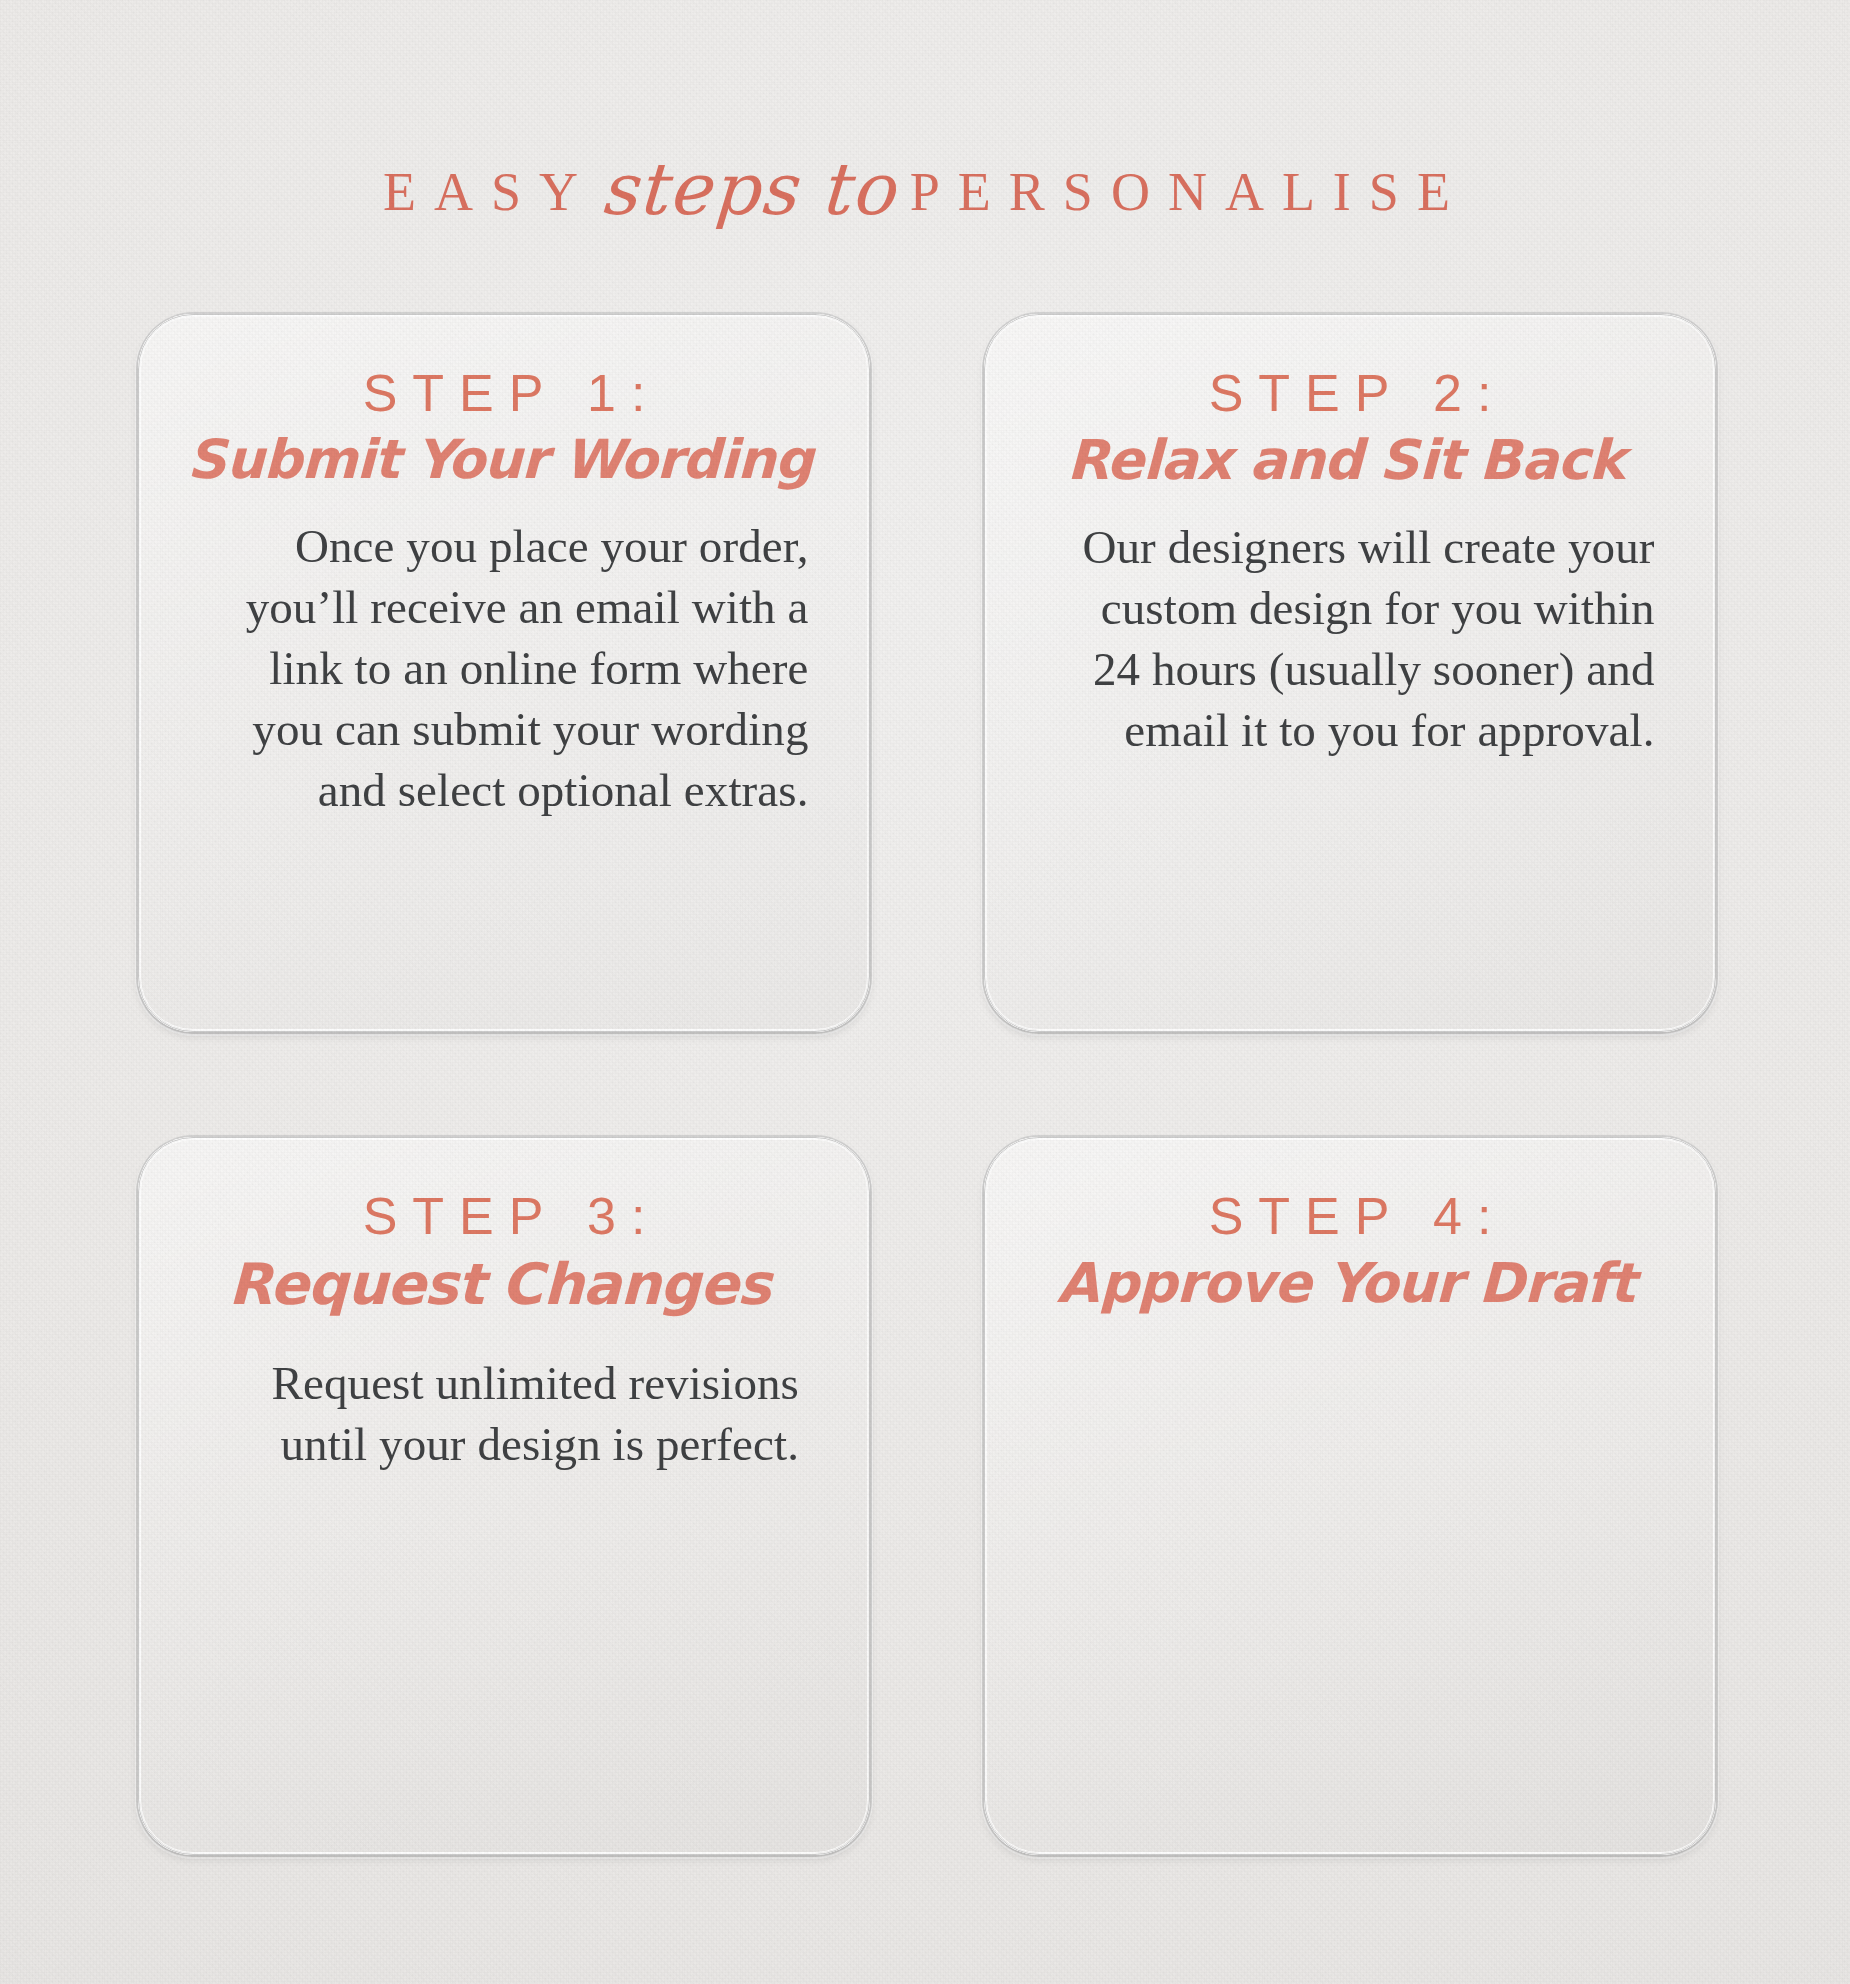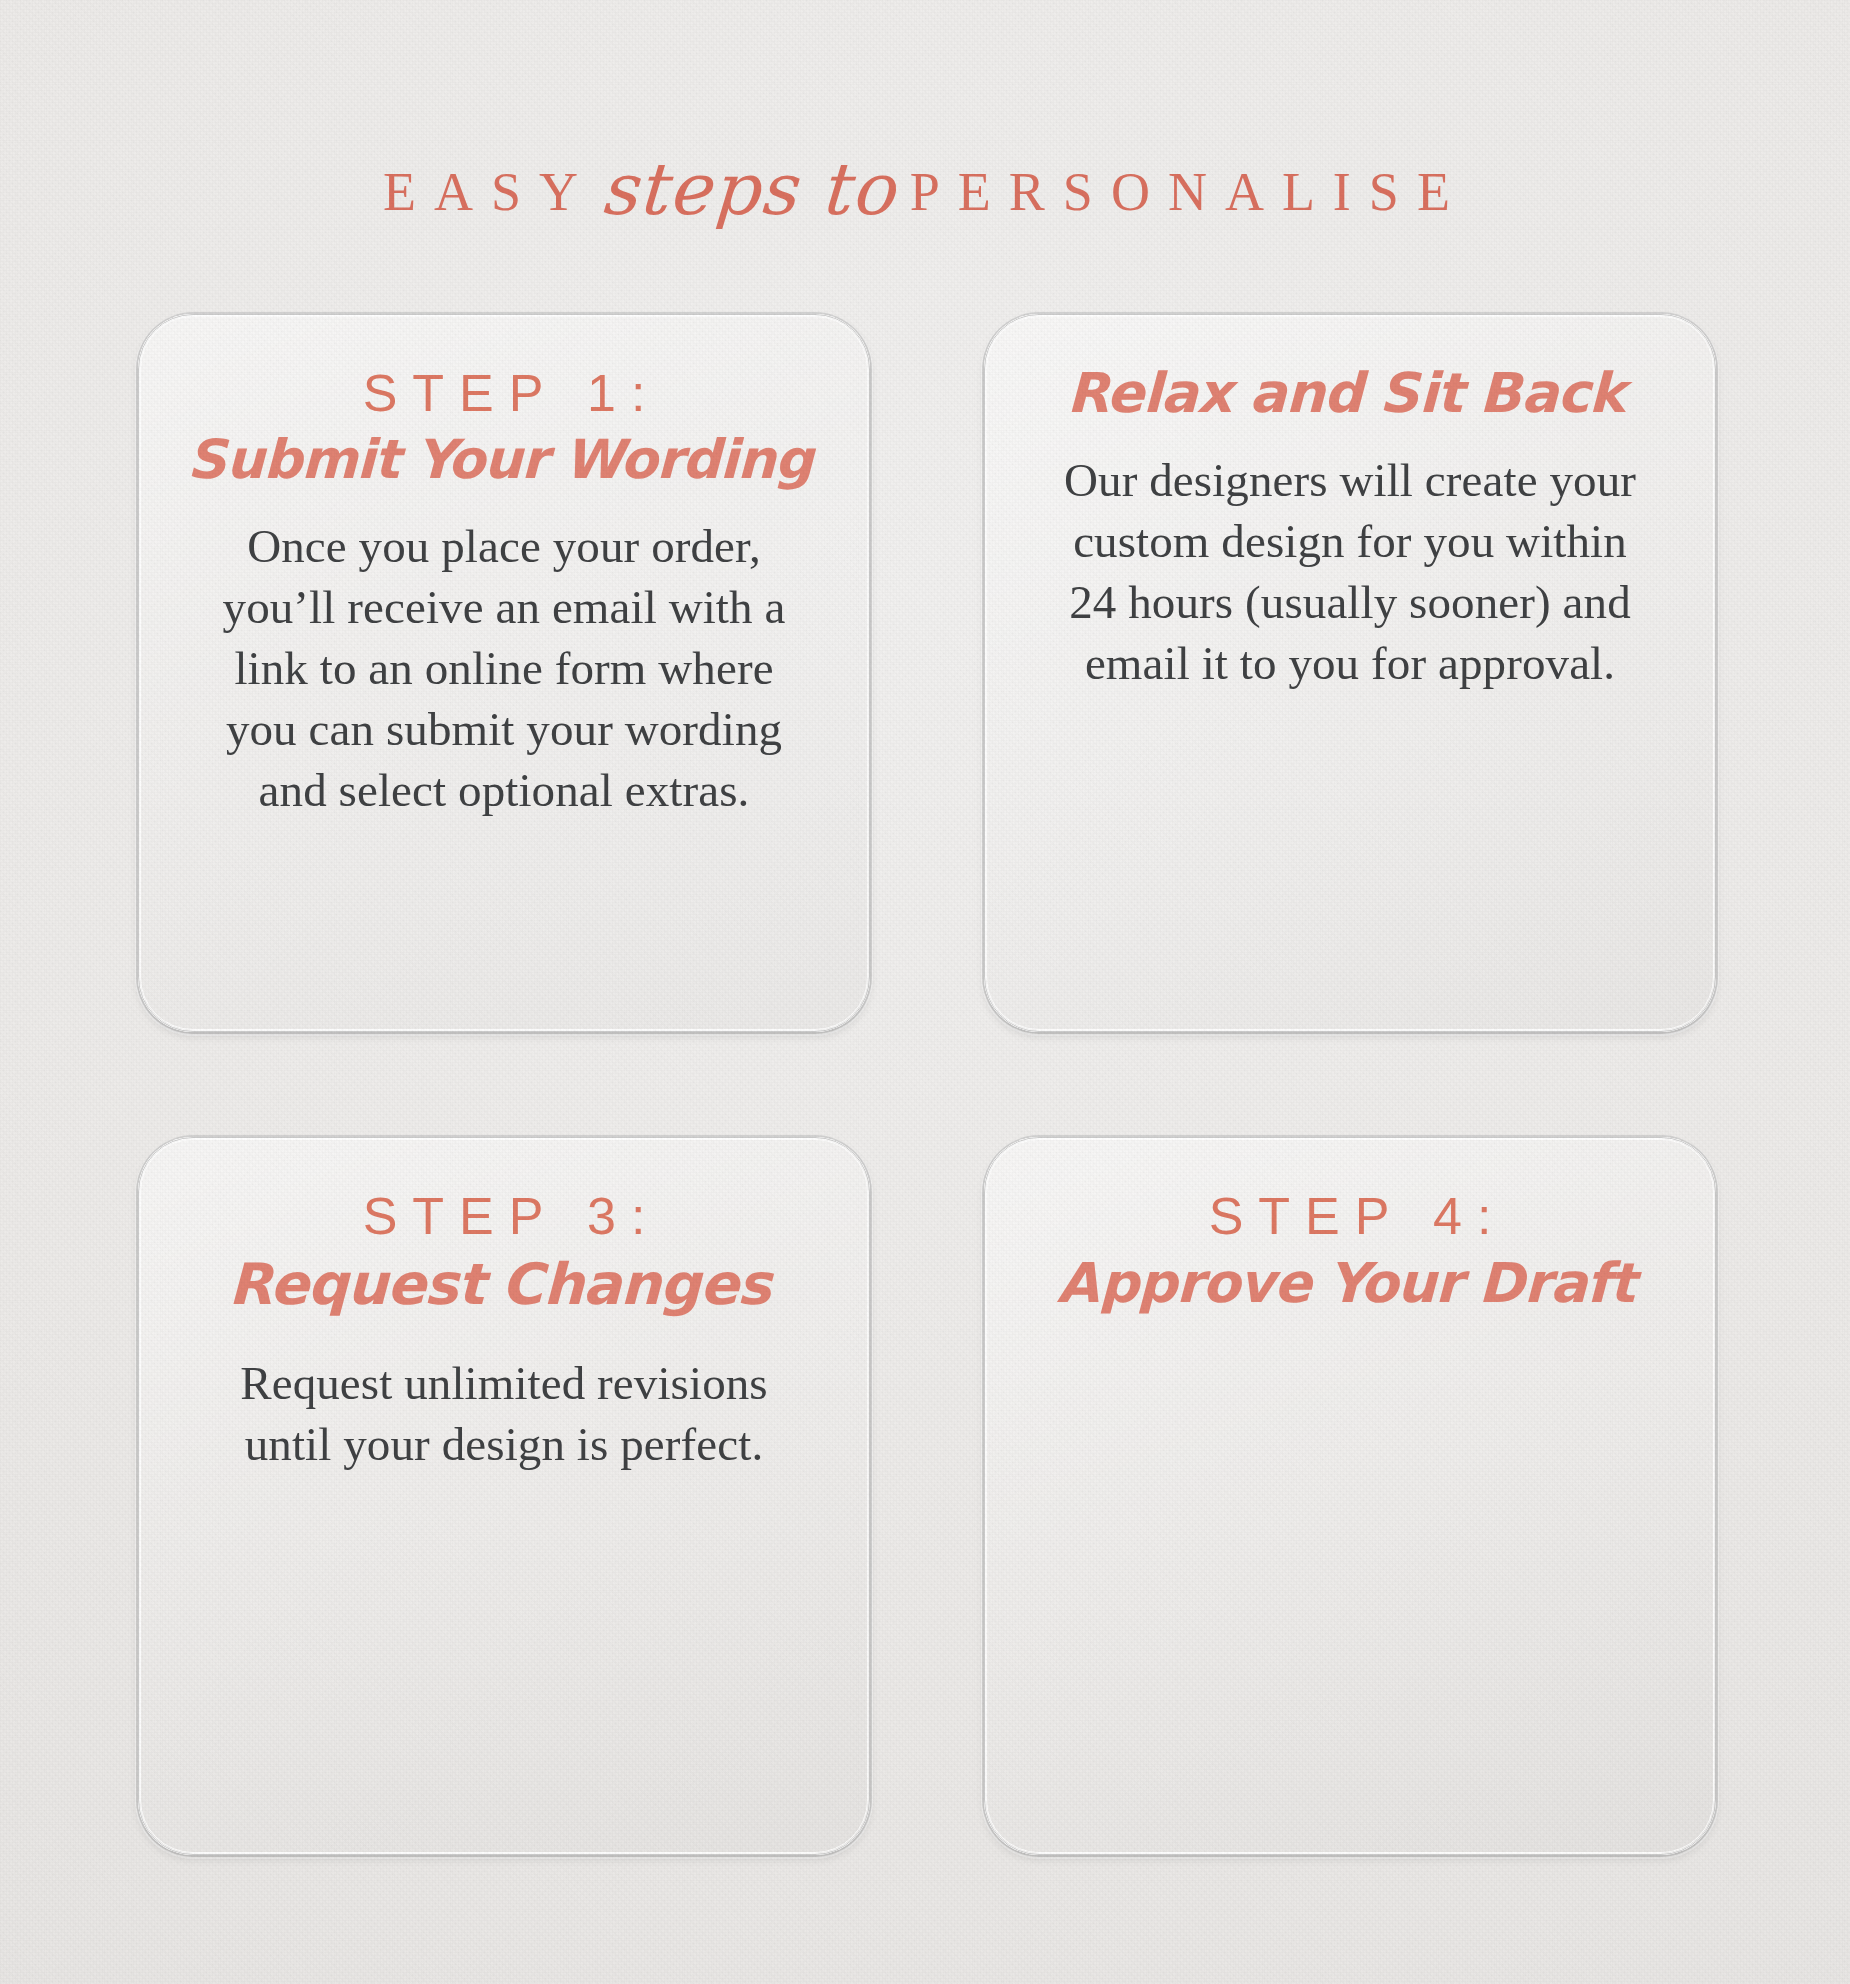--- a/index.html
+++ b/index.html
@@ -146,20 +146,21 @@
   }
 
   .step-body {
     font-family: "Liberation Serif", serif;
     font-size: 47px;
     line-height: 1.30;
     color: #3f4143;
     margin: 0 auto;
     max-width: 609px;
     letter-spacing: 0.1px;
+    text-align: right;
   }
 
   
   .card-2 .step-title { font-size: 55px; }
   .card-4 .step-title { font-size: 55px; }
   .card-1 .step-title { font-size: 54px; }
 
   .card-3 .step-body,
   .card-4 .step-body { max-width: 590px; margin-top: 36px; }
 </style>
@@ -174,20 +175,21 @@
 
 <div class="grid">
 
   <div class="card card-1">
     <div class="step-label">STEP 1:</div>
     <div class="step-title">Submit Your Wording</div>
     <div class="step-body">Once you place your order, you’ll receive an email with a link to an online form where you can submit your wording and select optional extras.</div>
   </div>
 
   <div class="card card-2">
+    <div class="step-label">STEP 2:</div>
     <div class="step-title">Relax and Sit Back</div>
     <div class="step-body">Our designers will create your custom design for you within 24 hours (usually sooner) and email it to you for approval.</div>
   </div>
 
   <div class="card card-3">
     <div class="step-label">STEP 3:</div>
     <div class="step-title">Request Changes</div>
     <div class="step-body">Request unlimited revisions until your design is perfect.</div>
   </div>
 

